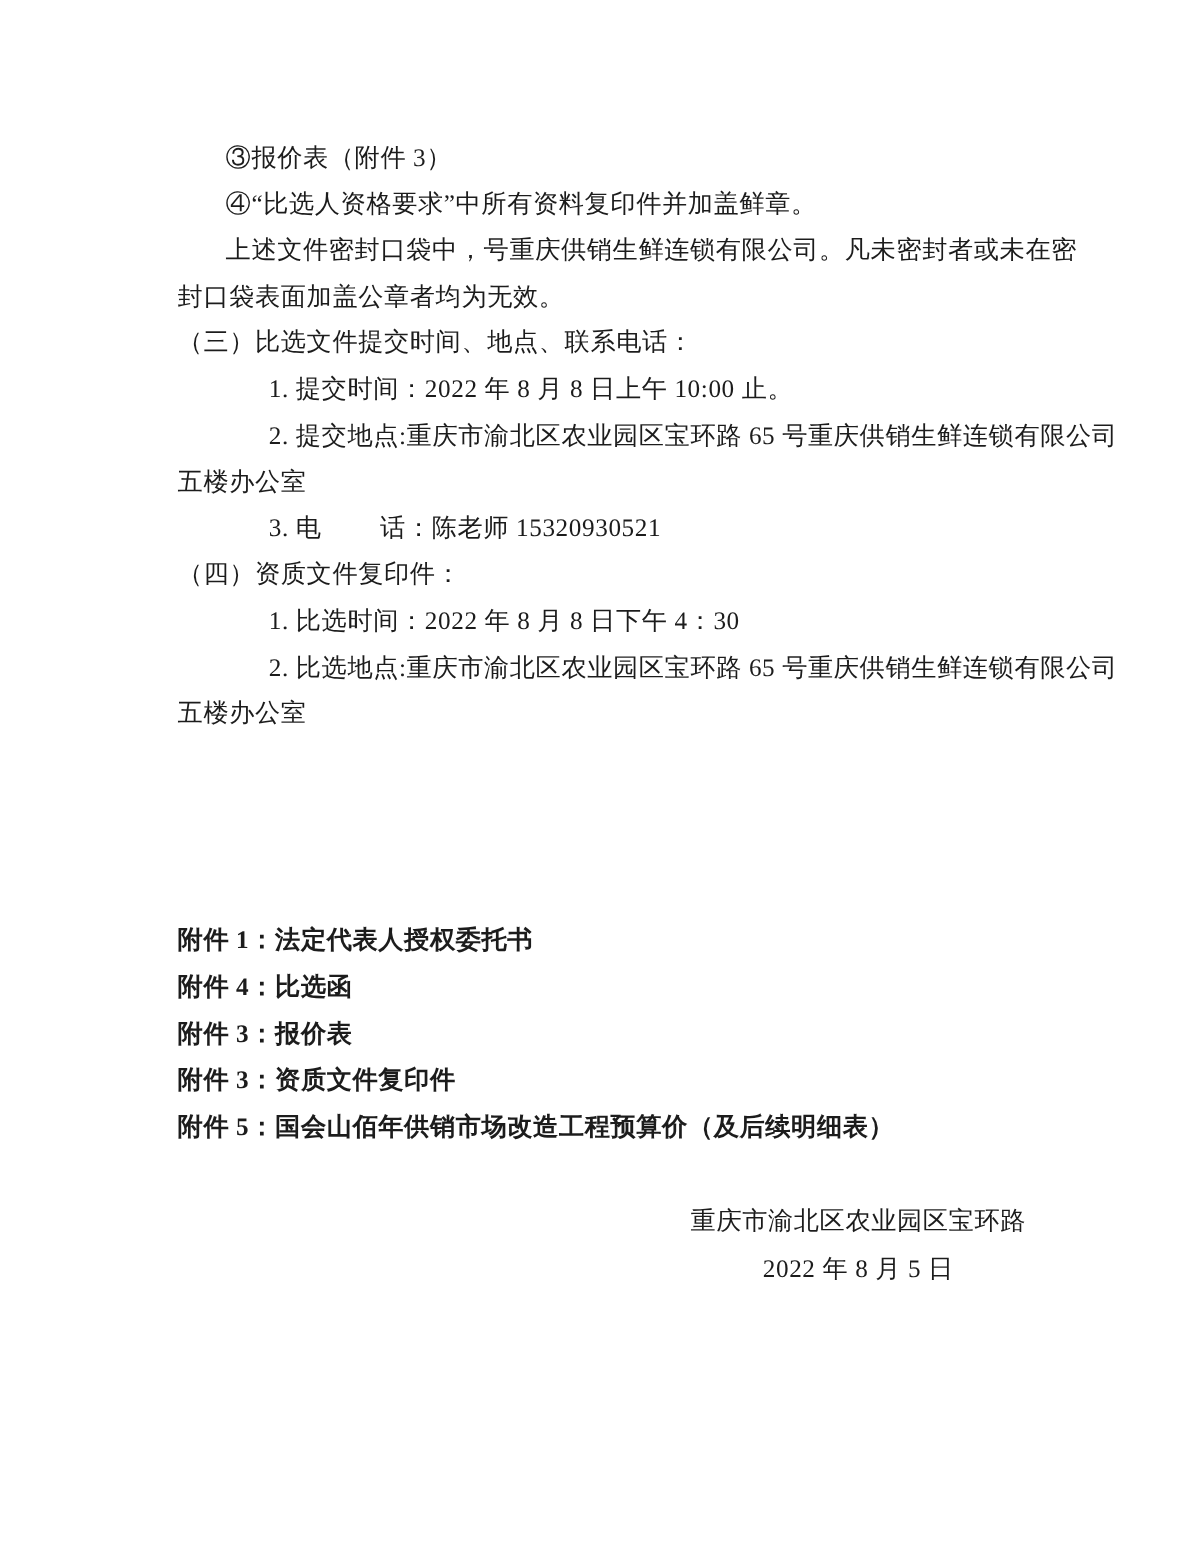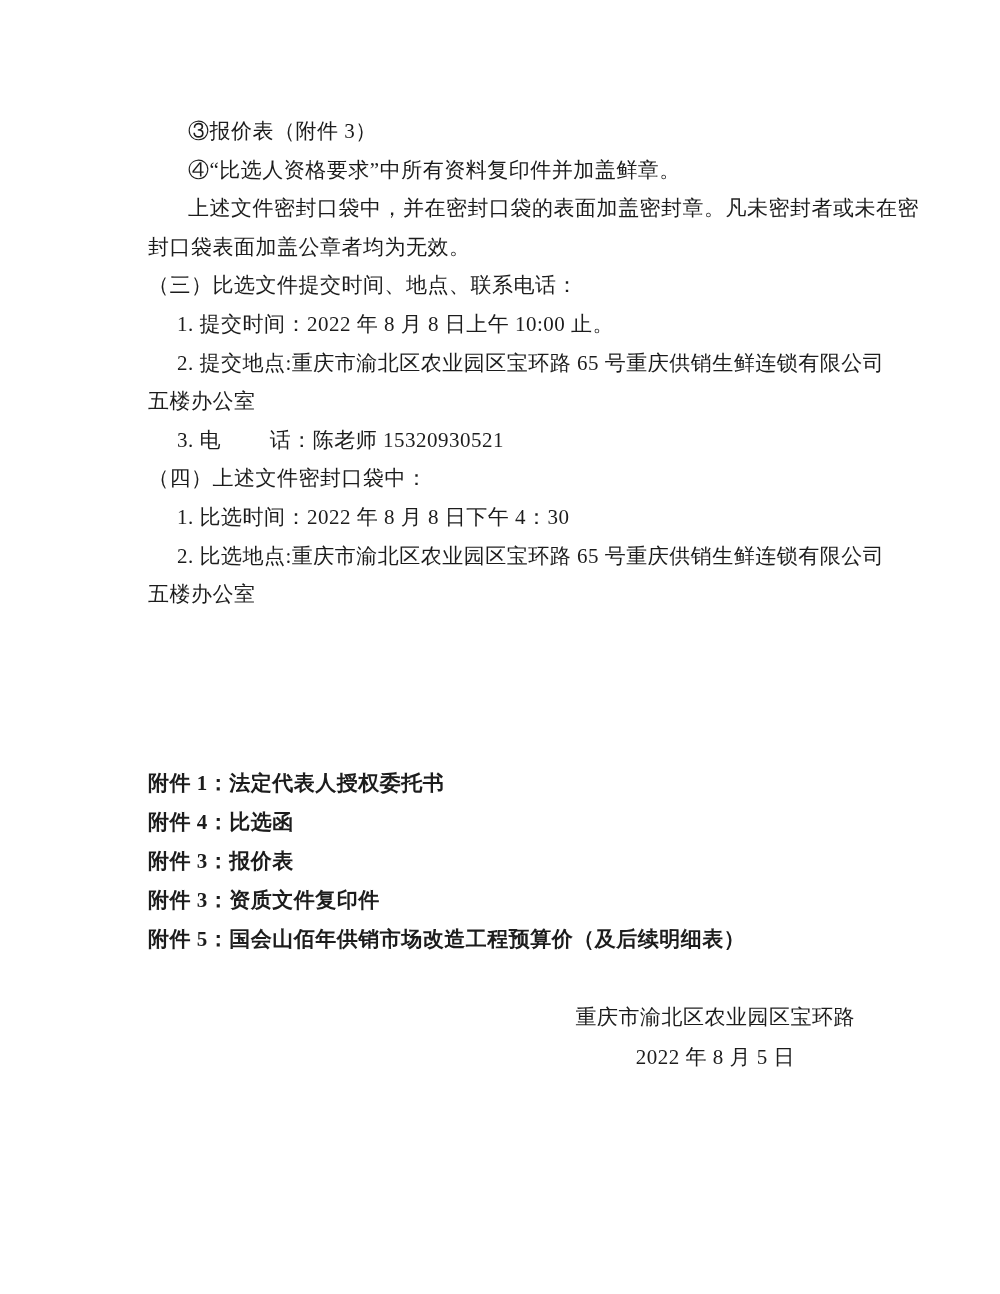--- a/index.html
+++ b/index.html
@@ -24,21 +24,21 @@
     left: 148px;
     right: 145px;
     top: 112px;
   }
   .line {
     line-height: 38.6px;
     white-space: nowrap;
   }
   .i0  { margin-left: 0; }
   .i2  { margin-left: 40px; }
-  .i25 { margin-left: 29px; }
+  .i25 { margin-left: 76px; }
   .attachments {
     margin-top: 150px;
   }
   .attachment {
     line-height: 39px;
     font-weight: 700;
     white-space: nowrap;
   }
   .signature {
     margin-top: 38px;
@@ -59,28 +59,28 @@
 </style>
 </head>
 <body>
 
 <div class="page">
   <div class="content">
 
     <div id="body-lines">
         <div class="line i2">③报价表（附件 3）</div>
         <div class="line i2">④“比选人资格要求”中所有资料复印件并加盖鲜章。</div>
-        <div class="line i2">上述文件密封口袋中，并在密封口袋的表面加盖密封章。凡未密封者或未在密</div>
+        <div class="line i2">上述文件密封口袋中，号重庆供销生鲜连锁有限公司。凡未密封者或未在密</div>
         <div class="line i0">封口袋表面加盖公章者均为无效。</div>
         <div class="line i0">（三）比选文件提交时间、地点、联系电话：</div>
         <div class="line i25">1. 提交时间：2022 年 8 月 8 日上午 10:00 止。</div>
         <div class="line i25">2. 提交地点:重庆市渝北区农业园区宝环路 65 号重庆供销生鲜连锁有限公司</div>
         <div class="line i0">五楼办公室</div>
         <div class="line i25">3. 电　　 话：陈老师 15320930521</div>
-        <div class="line i0">（四）上述文件密封口袋中：</div>
+        <div class="line i0">（四）资质文件复印件：</div>
         <div class="line i25">1. 比选时间：2022 年 8 月 8 日下午 4：30</div>
         <div class="line i25">2. 比选地点:重庆市渝北区农业园区宝环路 65 号重庆供销生鲜连锁有限公司</div>
         <div class="line i0">五楼办公室</div>
       </div>
 
     <div class="attachments" id="attachment-list">
         <div class="attachment">附件 1：法定代表人授权委托书</div>
         <div class="attachment">附件 4：比选函</div>
         <div class="attachment">附件 3：报价表</div>
         <div class="attachment">附件 3：资质文件复印件</div>

